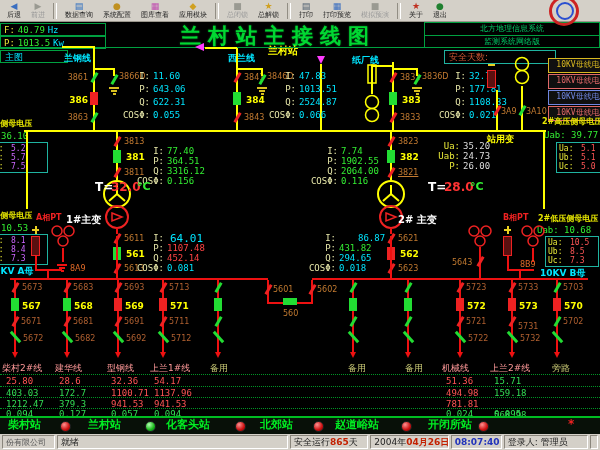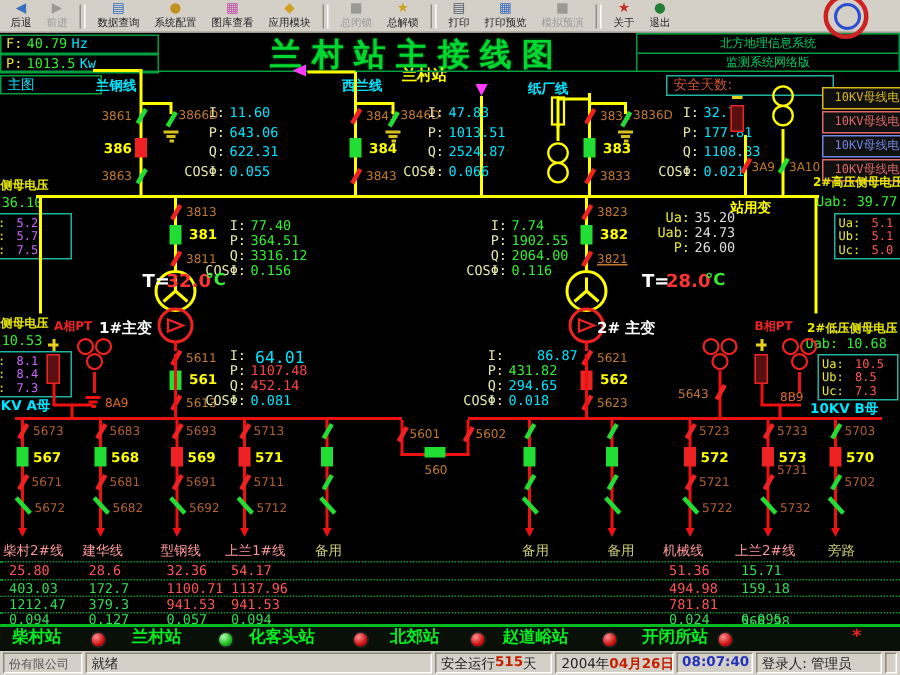--- a/index.html
+++ b/index.html
@@ -471,21 +471,21 @@
       <div class="abs" style="left: 466px; top: 317px; color: rgb(176, 96, 48); font-size: 8px;">5721</div>
       <div class="abs" style="left: 468px; top: 334px; color: rgb(176, 96, 48); font-size: 8px;">5722</div>
       <div class="abs arrDred" style="left: 456.5px; top: 352px;"></div>
       <div class="abs" style="left: 511.25px; top: 280px; width: 1.5px; height: 72px; background: rgb(238, 17, 17);"></div>
       <div class="abs" style="left: 511px; top: 282px; width: 3px; height: 11px; background: rgb(238, 34, 34); transform: rotate(30deg);"></div>
       <div class="abs" style="left: 508px; top: 298px; width: 8px; height: 13px; background: rgb(238, 34, 34);"></div>
       <div class="abs" style="left: 511px; top: 316px; width: 3px; height: 11px; background: rgb(238, 34, 34); transform: rotate(30deg);"></div>
       <div class="abs" style="left: 511px; top: 330px; width: 3px; height: 14px; background: rgb(34, 221, 51); transform: rotate(-42deg);"></div>
       <div class="abs" style="left: 518px; top: 283px; color: rgb(176, 96, 48); font-size: 8px;">5733</div>
       <div class="abs" style="left: 519px; top: 301px; color: rgb(255, 255, 0); font-size: 9px; font-weight: bold;">573</div>
-      <div class="abs" style="left: 518px; top: 309px; color: rgb(176, 96, 48); font-size: 8px;">5731</div>
+      <div class="abs" style="left: 518px; top: 322px; color: rgb(176, 96, 48); font-size: 8px;">5731</div>
       <div class="abs" style="left: 520px; top: 334px; color: rgb(176, 96, 48); font-size: 8px;">5732</div>
       <div class="abs arrDred" style="left: 508.5px; top: 352px;"></div>
       <div class="abs" style="left: 556.25px; top: 280px; width: 1.5px; height: 72px; background: rgb(238, 17, 17);"></div>
       <div class="abs" style="left: 556px; top: 282px; width: 3px; height: 11px; background: rgb(34, 221, 51); transform: rotate(30deg);"></div>
       <div class="abs" style="left: 553px; top: 298px; width: 8px; height: 13px; background: rgb(238, 34, 34);"></div>
       <div class="abs" style="left: 556px; top: 316px; width: 3px; height: 11px; background: rgb(34, 221, 51); transform: rotate(30deg);"></div>
       <div class="abs" style="left: 556px; top: 330px; width: 3px; height: 14px; background: rgb(34, 221, 51); transform: rotate(-42deg);"></div>
       <div class="abs" style="left: 563px; top: 283px; color: rgb(176, 96, 48); font-size: 8px;">5703</div>
       <div class="abs" style="left: 564px; top: 301px; color: rgb(255, 255, 0); font-size: 9px; font-weight: bold;">570</div>
       <div class="abs" style="left: 563px; top: 317px; color: rgb(176, 96, 48); font-size: 8px;">5702</div>
@@ -545,21 +545,21 @@
       <div class="abs" style="left: 428px; top: 1px; color: rgb(0, 238, 34); font-size: 11px; font-weight: bold;">开闭所站</div>
       <div class="abs led" style="left: 478px; top: 3px; background: radial-gradient(circle at 35% 30%, rgb(255, 144, 144), rgb(204, 16, 16) 60%, rgb(119, 0, 0));"></div>
       <div class="abs" style="left: 568px; top: 0px; color: rgb(238, 34, 34); font-size: 12px; font-weight: bold;">*</div>
     </div>
 
   <div id="statusbar">
     <div class="sp" style="width:46px;font-size:8px;color:#555">份有限公司</div>
     <div class="sp" style="width:228px">就绪</div>
     <div class="sp" style="width:72px">
       <span>安全运行</span>
-        <span class="red">515</span>
+        <span class="red">865</span>
         <span>天</span>
     </div>
     <div class="sp" style="width:72px">
       <span>2004年</span>
         <span class="red">04月26日</span>
     </div>
     <div class="sp blue" style="width:44px">08:07:40</div>
     <div class="sp" style="width:78px">
       <span>登录人:</span>&nbsp;<span>管理员</span>
     </div>

